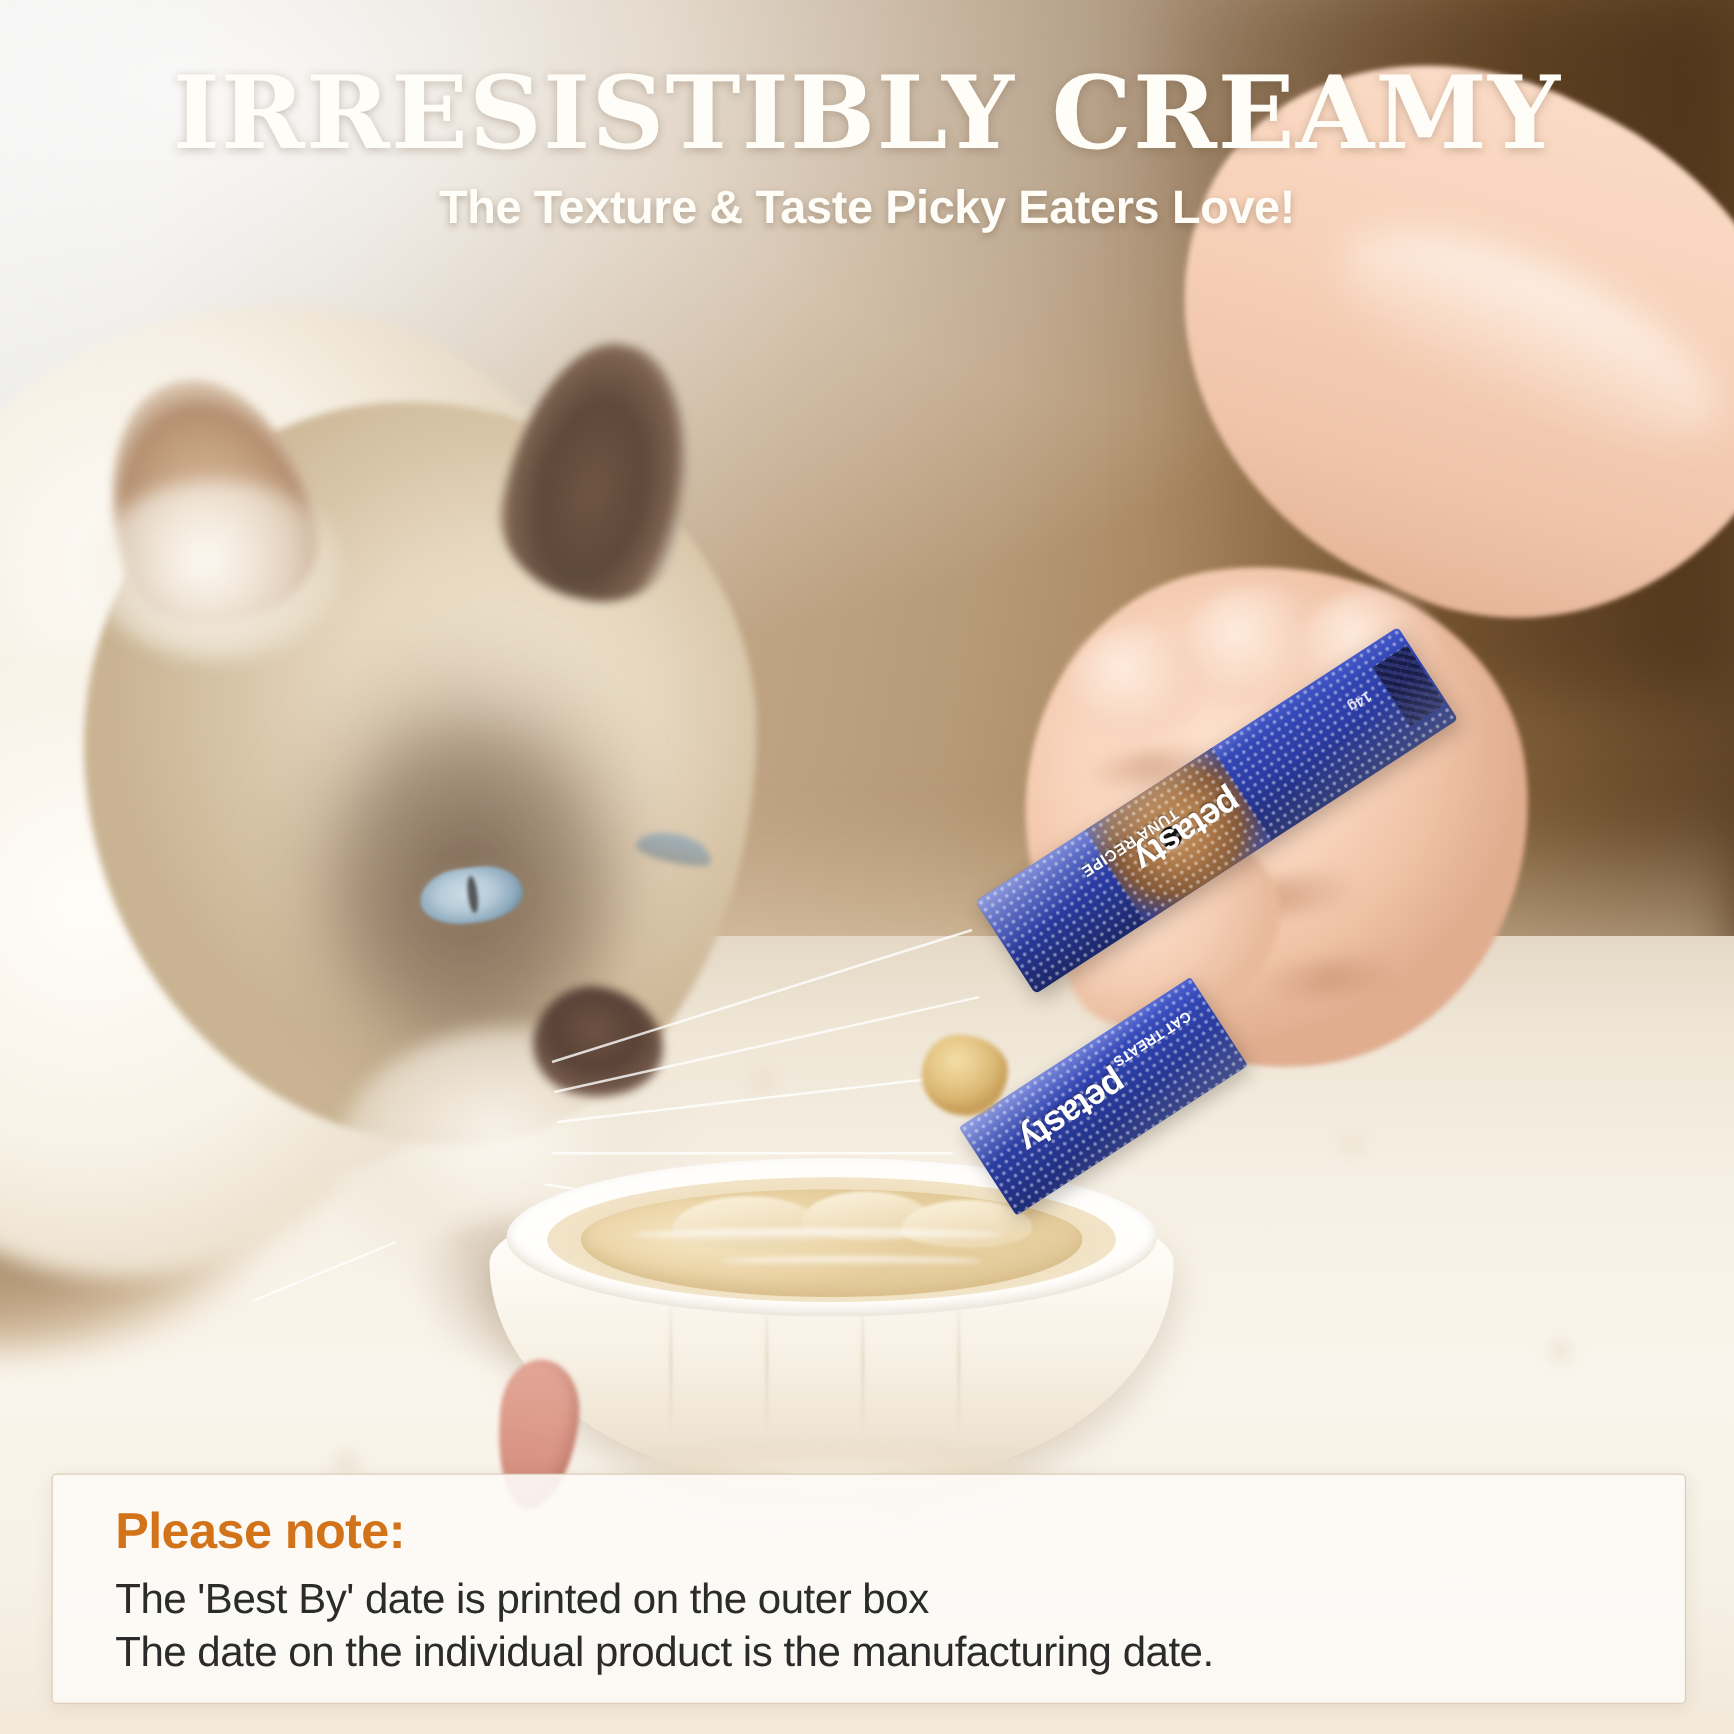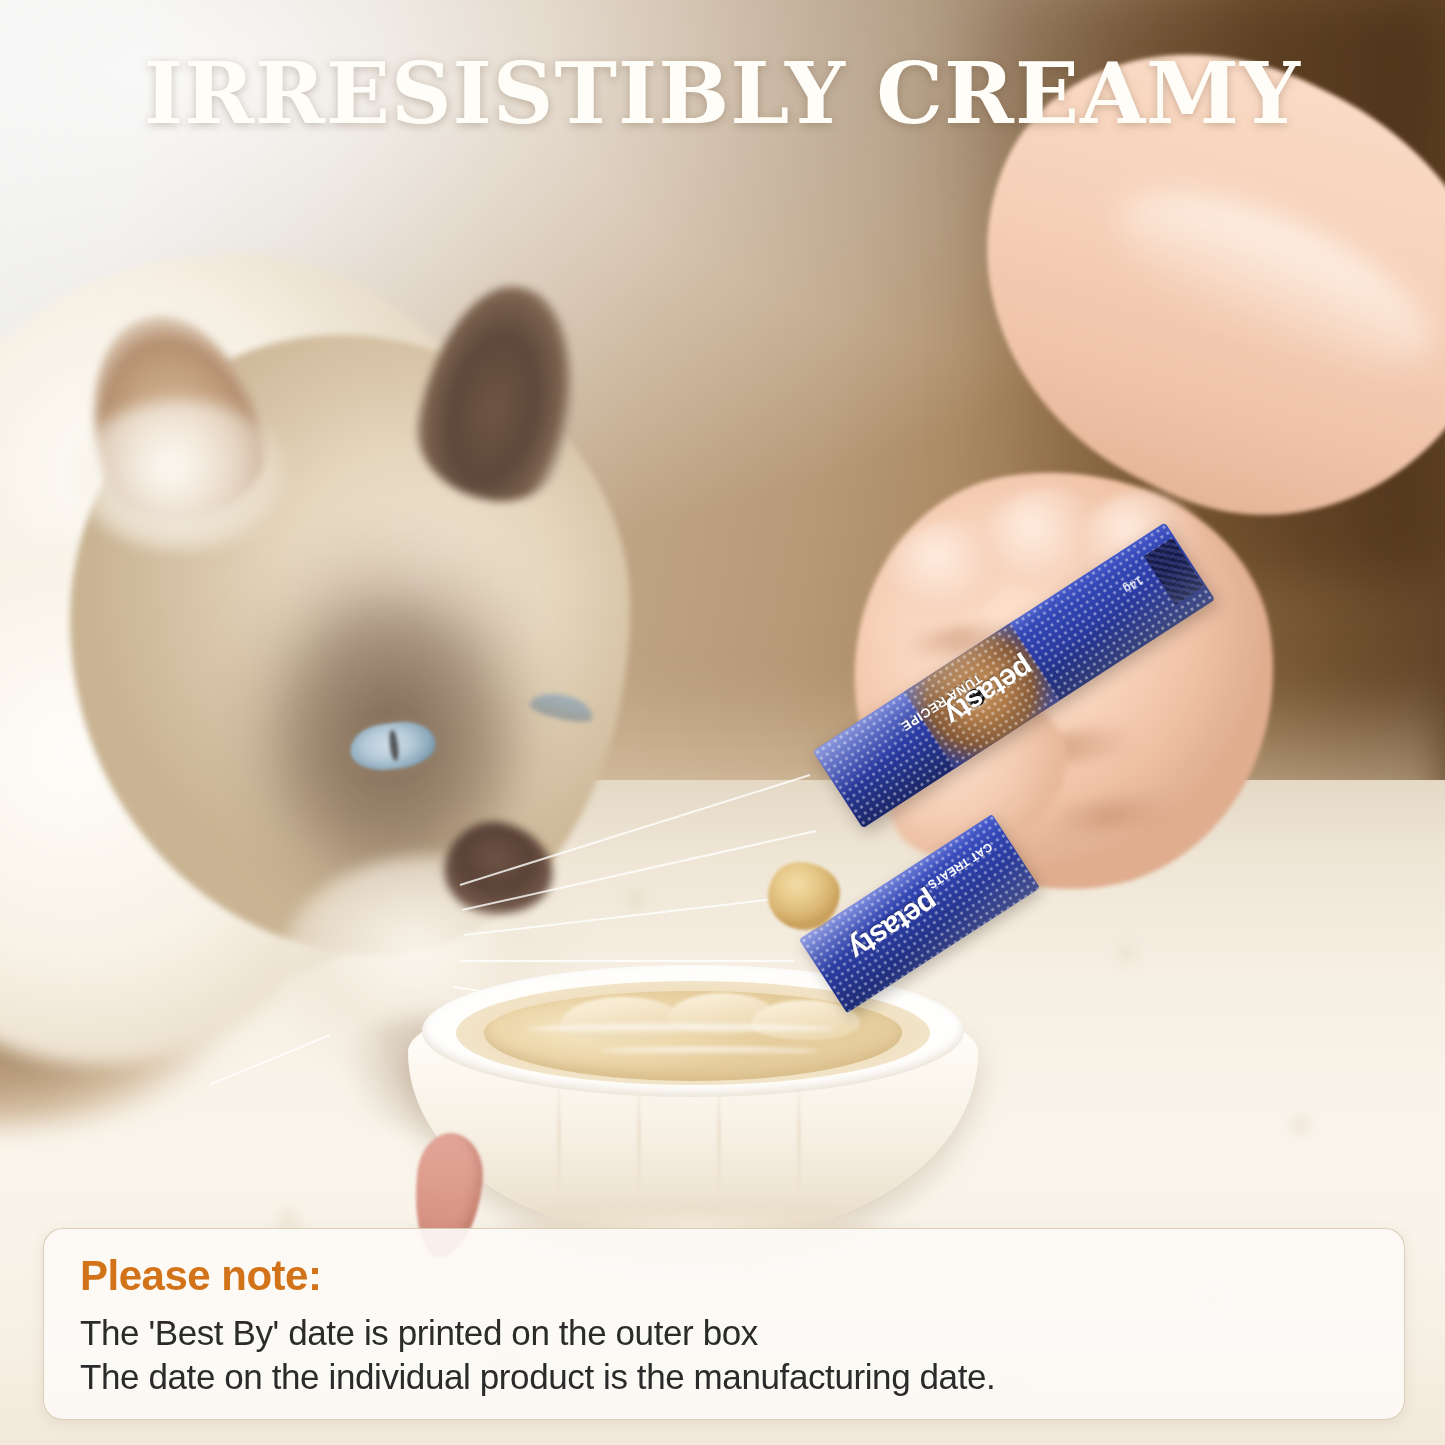--- a/index.html
+++ b/index.html
@@ -522,25 +522,25 @@
     z-index: 20;
     white-space: nowrap;
   }
 
   
   .note-card {
     position: absolute;
     left: 43px; top: 1228px;
     width: 1362px; height: 192px;
     box-sizing: border-box;
-    border-radius: 20px;
+    border-radius: 4px;
     border: 1px solid rgba(208,190,164,.75);
     background: rgba(253,251,247,.90);
     box-shadow: 0 3px 14px rgba(120,96,64,.12);
-    padding: 26px 0 0 36px;
+    padding: 26px 0 0 52px;
     z-index: 20;
   }
   .note-title {
     color: #D2731A;
     font-family: "Liberation Sans", sans-serif;
     font-weight: bold;
     font-size: 42px;
     line-height: 1;
     letter-spacing: -.5px;
     margin: 0 0 14px 0;
@@ -641,20 +641,21 @@
           <div class="cream-peak" style="left:64%; top:10%; width:26%; height:44%;"></div>
           <div class="cream-gloss" style="left:10%; top:36%; width:74%; height:12%;"></div>
           <div class="cream-gloss" style="left:28%; top:62%; width:52%; height:9%;"></div>
         </div>
       </div>
       <div class="bowl-base"></div>
     </div>
   </div>
 
   <div class="headline">IRRESISTIBLY CREAMY</div>
+  <div class="subheadline">The Texture &amp; Taste Picky Eaters Love!</div>
 
   <div class="note-card">
     <p class="note-title">Please note:</p>
     <p class="note-line">The 'Best By' date is printed on the outer box</p>
     <p class="note-line">The date on the individual product is the manufacturing date.</p>
   </div>
 
 </div>
 
 </body></html>

